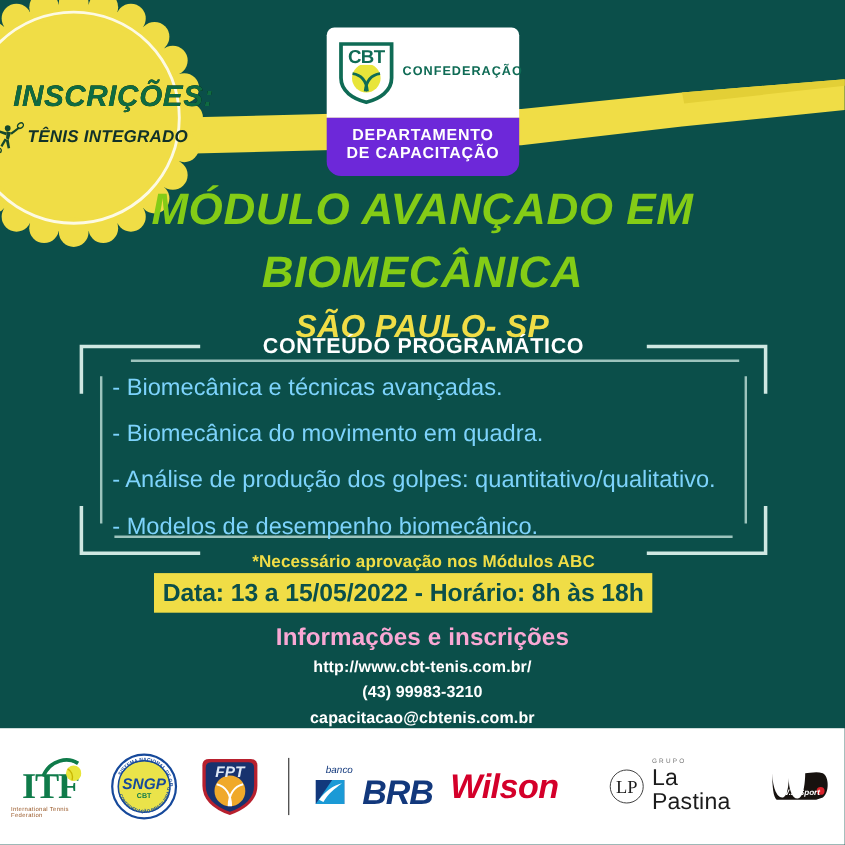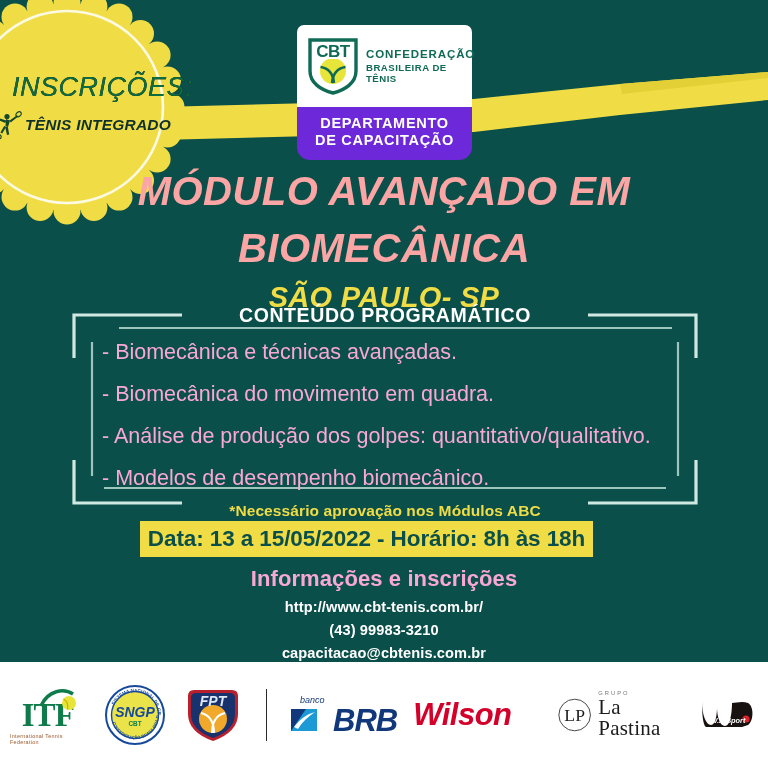--- a/index.html
+++ b/index.html
@@ -27,21 +27,21 @@
     width:238px; height:238px;
   }
   .badge svg { width:100%; height:100%; display:block; }
   .badge-text {
     position:absolute; left:0; top:0; width:238px; height:238px;
     display:flex; flex-direction:column; justify-content:center;
     padding-left:64px;
   }
   .badge-line1 {
     color:#0f6b41;
-    font-size:27px; font-weight:normal; font-style:italic;
+    font-size:27px; font-weight:bold; font-style:italic;
     letter-spacing:.5px; line-height:1;
     text-shadow:0 0 0 #000;
   }
   .badge-line2row { display:flex; align-items:center; gap:3px; margin-top:9px; }
   .badge-line2 {
     color:#10312a;
     font-size:15.5px; font-weight:bold; font-style:italic;
     letter-spacing:.2px; white-space:nowrap;
   }
   .player-icon { width:26px; height:30px; flex:0 0 26px; margin-left:-16px; }
@@ -72,21 +72,21 @@
     text-align:center;
   }
   .logo-dept div {
     color:#ffffff; font-size:14.5px; font-weight:bold; letter-spacing:.7px;
     line-height:1.18;
   }
 
   
   .title-wrap { position:absolute; left:0; right:0; top:163px; text-align:center; }
   .title {
-    color:#fca5a5; font-weight:bold; font-style:italic;
+    color:#84cc16; font-weight:bold; font-style:italic;
     font-size:40px; letter-spacing:.5px; line-height:1.42;
   }
   .subtitle {
     color:#f0dd46; font-weight:bold; font-style:italic;
     font-size:29px; letter-spacing:.3px; margin-top:4px;
   }
 
   
   .frame { position:absolute; left:64px; top:306px; width:642px; height:206px; }
   .frame svg { position:absolute; inset:0; width:100%; height:100%; }
@@ -94,21 +94,21 @@
   .section-head {
     position:absolute; left:0; right:0; top:-2px;
     text-align:center;
     color:#ffffff; font-size:19.5px; font-weight:bold; letter-spacing:.6px;
   }
 
   .bullets {
     position:absolute; left:38px; right:16px; top:36px;
   }
   .bullet {
-    color:#f9a8d4; font-size:21.5px; font-weight:300; line-height:1;
+    color:#7dd3fc; font-size:21.5px; font-weight:300; line-height:1;
     margin-bottom:20.5px; white-space:nowrap;
   }
   .note {
     position:absolute; left:0; right:0; bottom:-8px; text-align:center;
     color:#f0dd46; font-size:15.5px; font-weight:bold; letter-spacing:.1px;
   }
 
   
   .date-bar {
     position:absolute; left:140px; top:521px; width:453px; height:36px;
@@ -150,21 +150,21 @@
   }
 
   .f-brb { display:flex; flex-direction:column; align-items:flex-start; }
   .brb-banco { color:#12387c; font-size:9px; font-style:italic; margin-left:4px;padding-left:7px; }
   .brb-row { display:flex; align-items:flex-end; gap:14px; }
   .brb-word { color:#12387c; font-size:31px; font-weight:bold; font-style:italic; letter-spacing:-1px; line-height:.9; }
 
   .f-lp { display:flex; align-items:center; gap:6px; }
   .lp-words { display:flex; flex-direction:column; line-height:1; }
   .lp-grupo { color:#777; font-size:5.8px; letter-spacing:2px; }
-  .lp-name { color:#1c1c1c; font-family:Liberation Serif, serif; font-size:21px; letter-spacing:.2px; }
+  .lp-name { color:#1c1c1c; font-family:Liberation Sans, sans-serif; font-size:21px; letter-spacing:.2px; }
 </style>
 </head>
 <body>
 
 <div id="poster">
 
   <svg class="ribbon-svg" viewBox="0 0 768 230" preserveAspectRatio="none">
     <path d="M120,108 L474,99 L620,84 L768,72 L768,100 L620,115 L474,132 L120,141 Z" fill="#f0dd46"></path>
     <path d="M620,84 L768,72 L768,78 L622,94 Z" fill="#e3cf36"></path>
   </svg>
@@ -230,21 +230,20 @@
       <svg class="shield" viewBox="0 0 52 58">
         <path d="M3,3 H49 V34 C49,46 38,53 26,56 C14,53 3,46 3,34 Z" fill="none" stroke="#0f6b55" stroke-width="3.4"></path>
         <circle cx="26" cy="34" r="13" fill="#e8e53a"></circle>
         <path d="M13.5,30 C21,31 26,36 27,46" fill="none" stroke="#0f6b55" stroke-width="2.6"></path>
         <path d="M38.5,30 C31,31 26,36 25,46" fill="none" stroke="#0f6b55" stroke-width="2.6"></path>
         <rect x="6" y="6" width="40" height="16" fill="#ffffff"></rect>
         <text x="26" y="20" text-anchor="middle" font-family="Liberation Sans, sans-serif" font-size="17" font-weight="bold" fill="#0f6b55" letter-spacing="-.5">CBT</text>
       </svg>
       <div class="logo-words">
         <div class="logo-w1">CONFEDERAÇÃO</div>
-        <div class="logo-w2">BRASILEIRA DE TÊNIS</div>
       </div>
     </div>
     <div class="logo-dept">
       <div>DEPARTAMENTO</div>
       <div>DE CAPACITAÇÃO</div>
     </div>
   </div>
 
   <div class="title-wrap">
     <div class="title">MÓDULO AVANÇADO EM</div>

